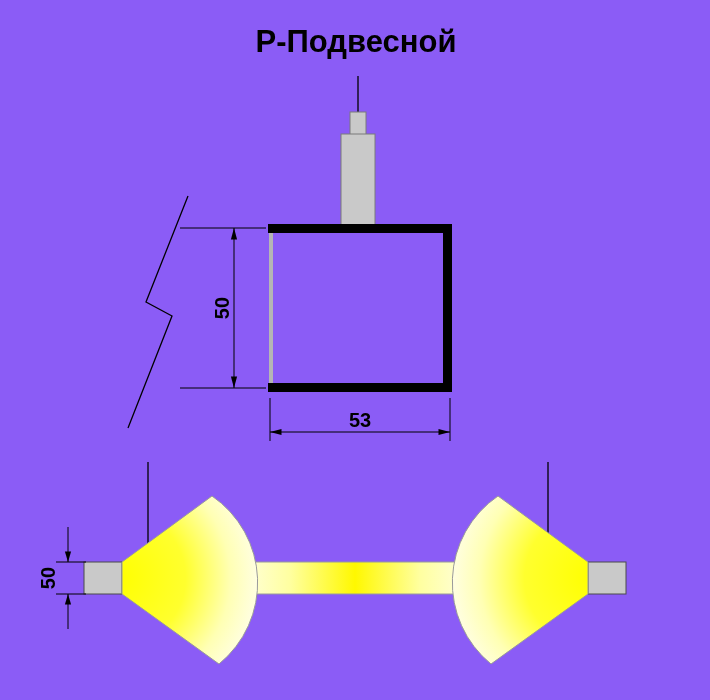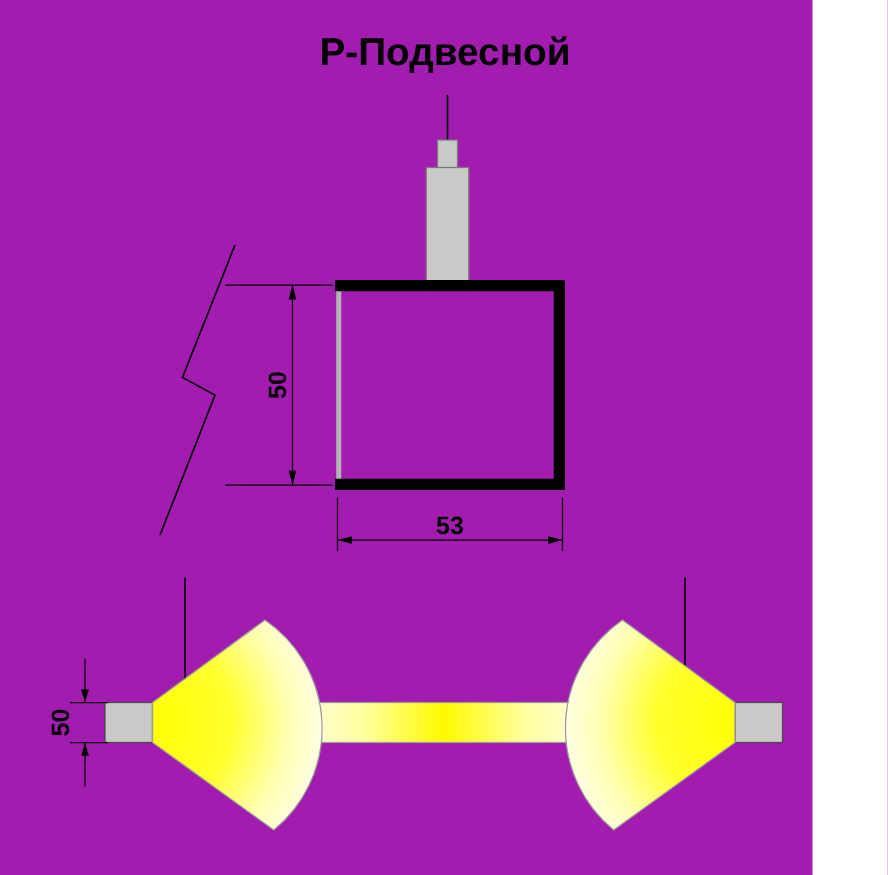--- a/index.html
+++ b/index.html
@@ -5,23 +5,23 @@
   html, body {
     margin: 0;
     padding: 0;
     background: #ffffff;
     width: 710px;
     height: 700px;
     overflow: hidden;
   }
   .stage {
     position: relative;
-    width: 650px;
+    width: 710px;
     height: 700px;
-    background: #a21caf;
+    background: #8b5cf6;
   }
   svg { display: block; }
   .title-text {
     font-family: "Liberation Sans", sans-serif;
     font-size: 31px;
     font-weight: 600;
     fill: #000000;
   }
   .dim-text {
     font-family: "Liberation Sans", sans-serif;

